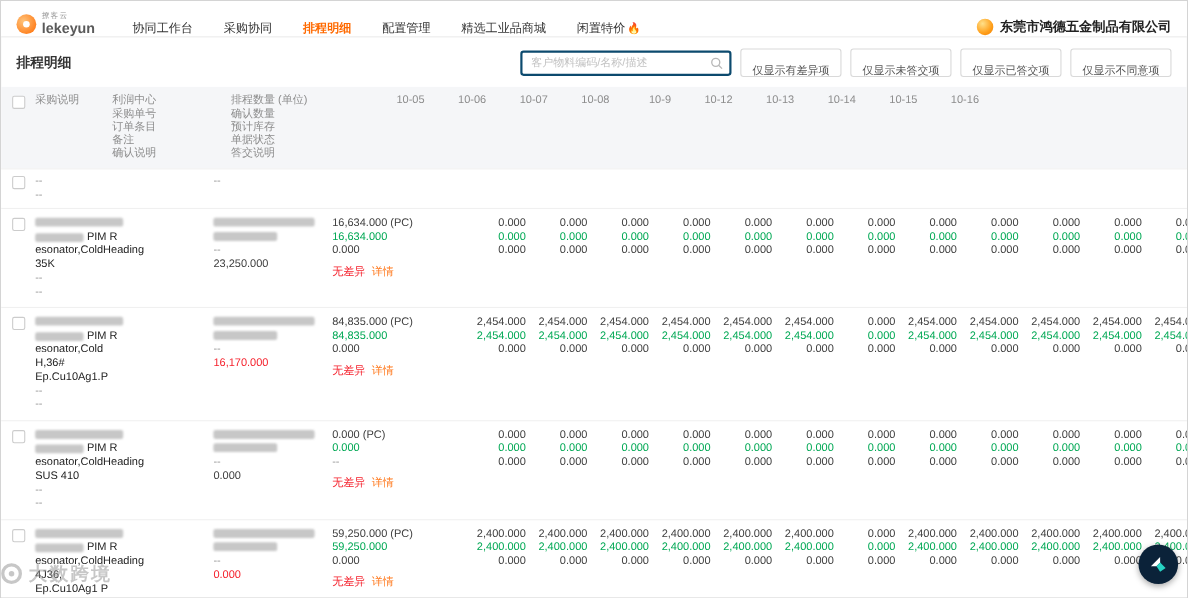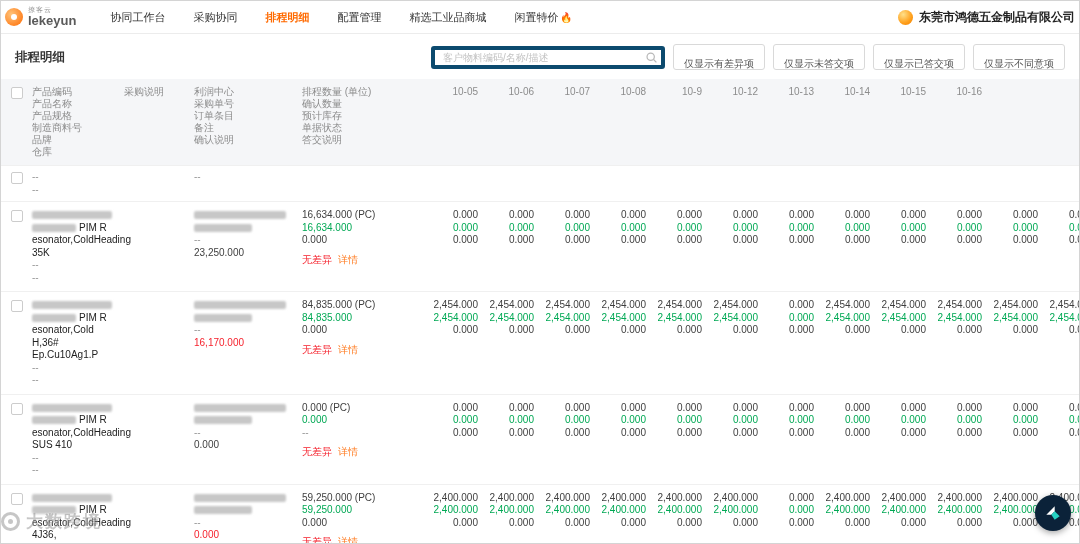--- a/index.html
+++ b/index.html
@@ -5,21 +5,21 @@
   * { box-sizing: border-box; margin: 0; padding: 0; }
   html,body { background:#fff; }
   body {
     width:1080px; height:544px; overflow:hidden;
     font-family:"Liberation Sans","DejaVu Sans",sans-serif;
     color:#333;
   }
   .window { width:1080px; height:544px; border:1px solid #d4d4d4; background:#fff; position:relative; overflow:hidden; }
 
   
-  .topbar { height:32px; display:flex; align-items:center; padding:0 4px; background:#fff; }
+  .topbar { height:32px; display:flex; align-items:flex-end; padding:0 14px; background:#fff; }
   .logo { display:flex; align-items:center; gap:5px; cursor:pointer; }
   .logo-icon { width:18px; height:18px; border-radius:50%;
     background:radial-gradient(circle at 35% 35%, #ffc37a, #ff6a00); position:relative; flex:none; }
   .logo-icon::after { content:""; position:absolute; left:6px; top:6px; width:6px; height:6px; border-radius:50%; background:#fff; }
   .logo-texts { display:flex; flex-direction:column; line-height:1.1; }
   .logo-sub { font-size:7px; color:#999; letter-spacing:1px; }
   .logo-main { font-size:13px; font-weight:bold; color:#5a5a5a; }
   .nav { display:flex; gap:28px; margin-left:34px; font-size:11px; color:#333; }
   .nav-item { cursor:pointer; display:flex; align-items:center; gap:2px; white-space:nowrap; }
   .nav-item.active { color:#ff6a00; font-weight:bold; }
@@ -28,21 +28,21 @@
   .badge-icon { width:15px; height:15px; border-radius:50%; flex:none;
     background:radial-gradient(circle at 35% 30%, #ffe08a, #ff9f1a 60%, #ef7c00); }
   .company { font-size:12px; font-weight:bold; color:#222; white-space:nowrap; }
   .divider { height:1px; background:#ececec; }
 
   
   .toolbar { display:flex; align-items:center; padding:10px 14px 9px; }
   .page-title { font-size:12.5px; font-weight:bold; color:#333; }
   .toolbar-right { margin-left:auto; display:flex; align-items:center; gap:8px; }
   .search-wrap { position:relative; }
-  .search-input { width:234px; height:23px; border:4px solid #0c4a6e; border-radius:3px;
+  .search-input { width:192px; height:23px; border:2px solid #0c4a6e; border-radius:3px;
     padding:0 40px 0 8px; font-size:10px; color:#333; outline:none; font-family:inherit; }
   .search-input::placeholder { color:#c2c2c2; }
   .search-icon { position:absolute; right:7px; top:5px; width:13px; height:13px; cursor:pointer; }
   .filter-btns { display:flex; gap:8px; }
   .filter-btn { height:23px; padding:12px 10px; background:#fff; border:1px solid #d9d9d9; border-radius:3px;
     font-size:10px; color:#555; cursor:pointer; font-family:inherit; white-space:nowrap; }
 
   
   .table { width:1098px; font-size:10px; }
   .thead { display:flex; background:#f5f6f8; padding:7px 0; color:#8c8c8c; }
@@ -138,28 +138,20 @@
           <button class="filter-btn">仅显示不同意项</button>
         </div>
     </div>
   </div>
 
   <div class="table">
     <div class="thead" id="thead">
       <div class="cell c-check">
         <div class="checkbox"></div>
       </div>
-      <div class="cell c-prod" id="h-prod">
-          <div>产品编码</div>
-          <div>产品名称</div>
-          <div>产品规格</div>
-          <div>制造商料号</div>
-          <div>品牌</div>
-          <div>仓库</div>
-        </div>
       <div class="cell c-note" id="h-note">
           <div>采购说明</div>
         </div>
       <div class="cell c-profit" id="h-profit">
           <div>利润中心</div>
           <div>采购单号</div>
           <div>订单条目</div>
           <div>备注</div>
           <div>确认说明</div>
         </div>

